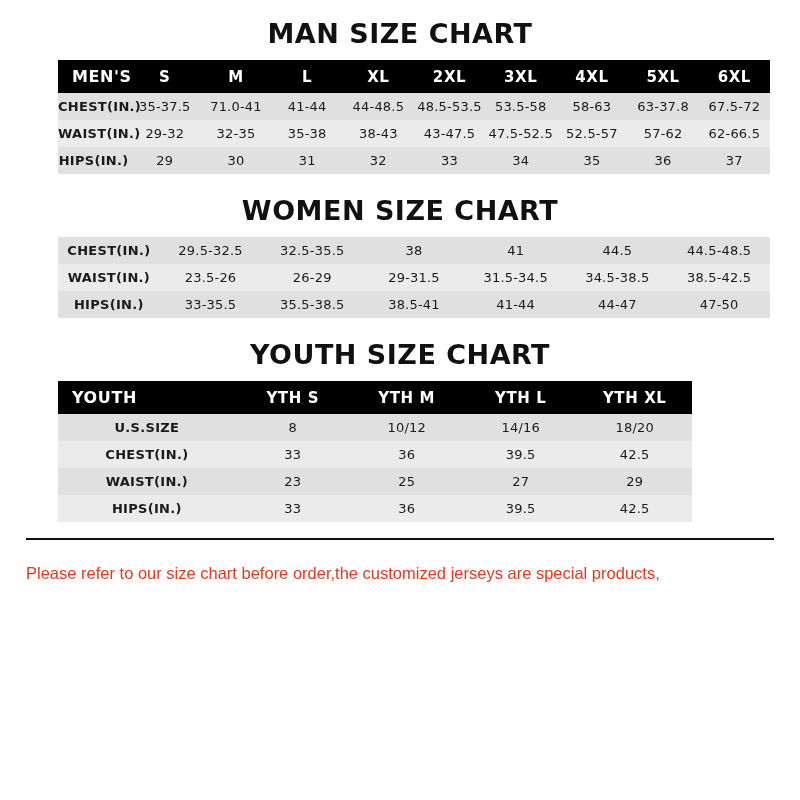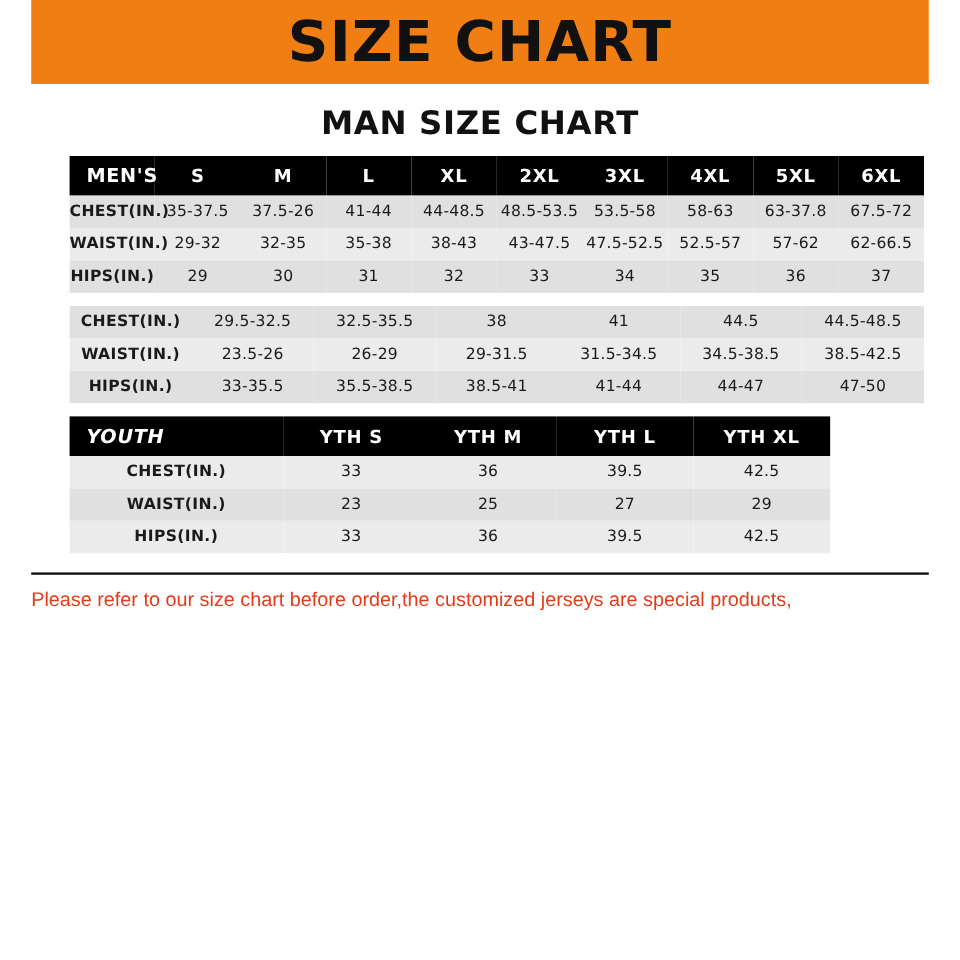--- a/index.html
+++ b/index.html
@@ -101,66 +101,63 @@
   table.size tr.r-a td { background: #e0e0e0; }
   table.size tr.r-b td { background: #ebebeb; }
   table.size tr.r-c td { background: #e0e0e0; }
   table.size td.rowlabel {
     font-weight: bold;
     color: #1a1a1a;
     letter-spacing: 0.3px;
   }
   .men-head td.rowlabel  { letter-spacing: 1.2px; }
   .wom-head td.rowlabel  { letter-spacing: 1.2px; }
-  .yth-head td.rowlabel  { letter-spacing: 1.2px; font-style: italic; }
+  .yth-head td.rowlabel  { letter-spacing: 1.2px; }
 
   
   .blank-cell { background: #ffffff !important; }
 
   
   .note {
     margin: 16px 26px 0 26px;
     border-top: 2px solid #111111;
-    padding-top: 10px;
+    padding-top: 22px;
     color: #e23a1a;
     font-size: 16.5px;
     line-height: 1.45;
     font-family: "Liberation Sans", sans-serif;
   }
   .note div { white-space: nowrap; }
 </style>
 </head>
 <body>
 
 <div class="page">
 
-  <div class="banner">
-    <div class="banner-title">SIZE CHART</div>
-  </div>
 
   <div class="section-title t1">MAN SIZE CHART</div>
   <div class="tbl-wrap">
     <table class="size">
       <tbody>
           <tr class="head men-head">
         <td class="rowlabel">MEN'S</td>
         <td>S</td>
         <td>M</td>
         <td>L</td>
         <td>XL</td>
         <td>2XL</td>
         <td>3XL</td>
         <td>4XL</td>
         <td>5XL</td>
         <td>6XL</td>
       </tr>
       <tr class="r-a">
         <td class="rowlabel">CHEST(IN.)</td>
         <td>35-37.5</td>
-        <td>37.5-26</td>
+        <td>71.0-41</td>
         <td>41-44</td>
         <td>44-48.5</td>
         <td>48.5-53.5</td>
         <td>53.5-58</td>
         <td>58-63</td>
         <td>63-37.8</td>
         <td>67.5-72</td>
       </tr>
       <tr class="r-b">
         <td class="rowlabel">WAIST(IN.)</td>
@@ -183,20 +180,21 @@
         <td>33</td>
         <td>34</td>
         <td>35</td>
         <td>36</td>
         <td>37</td>
       </tr>
     </tbody>
       </table>
   </div>
 
+  <div class="section-title t2">WOMEN SIZE CHART</div>
   <div class="tbl-wrap">
     <table class="size">
       <tbody>
       <tr class="r-a">
         <td class="rowlabel">CHEST(IN.)</td>
         <td>29.5-32.5</td>
         <td>32.5-35.5</td>
         <td>38</td>
         <td>41</td>
         <td>44.5</td>
@@ -217,31 +215,40 @@
         <td>35.5-38.5</td>
         <td>38.5-41</td>
         <td>41-44</td>
         <td>44-47</td>
         <td>47-50</td>
       </tr>
     </tbody>
       </table>
   </div>
 
+  <div class="section-title t3">YOUTH SIZE CHART</div>
   <div class="tbl-wrap">
     <table class="size">
       <tbody>
           <tr class="head yth-head">
         <td class="rowlabel" style="width:23%">YOUTH</td>
         <td>YTH S</td>
         <td>YTH M</td>
         <td>YTH L</td>
         <td>YTH XL</td>
         <td class="blank-cell" style="width:11%"></td>
       </tr>
+      <tr class="r-a">
+        <td class="rowlabel">U.S.SIZE</td>
+        <td>8</td>
+        <td>10/12</td>
+        <td>14/16</td>
+        <td>18/20</td>
+        <td class="blank-cell"></td>
+      </tr>
       <tr class="r-b">
         <td class="rowlabel">CHEST(IN.)</td>
         <td>33</td>
         <td>36</td>
         <td>39.5</td>
         <td>42.5</td>
         <td class="blank-cell"></td>
       </tr>
       <tr class="r-a">
         <td class="rowlabel">WAIST(IN.)</td>

